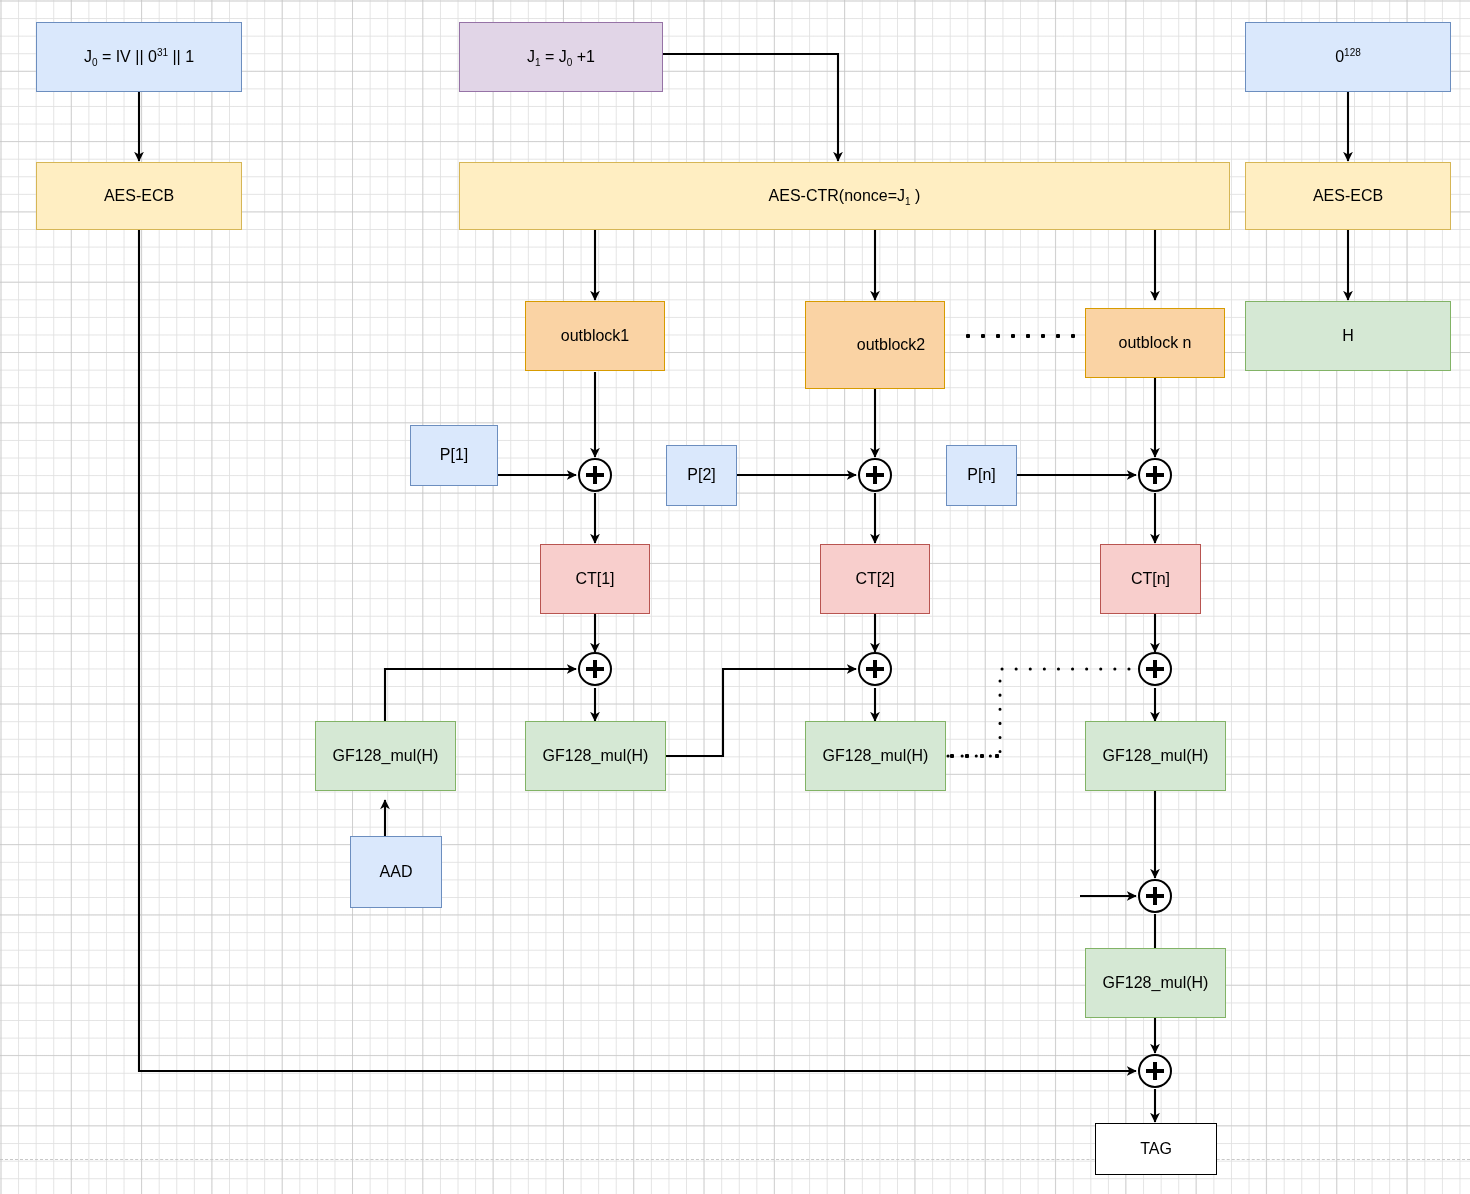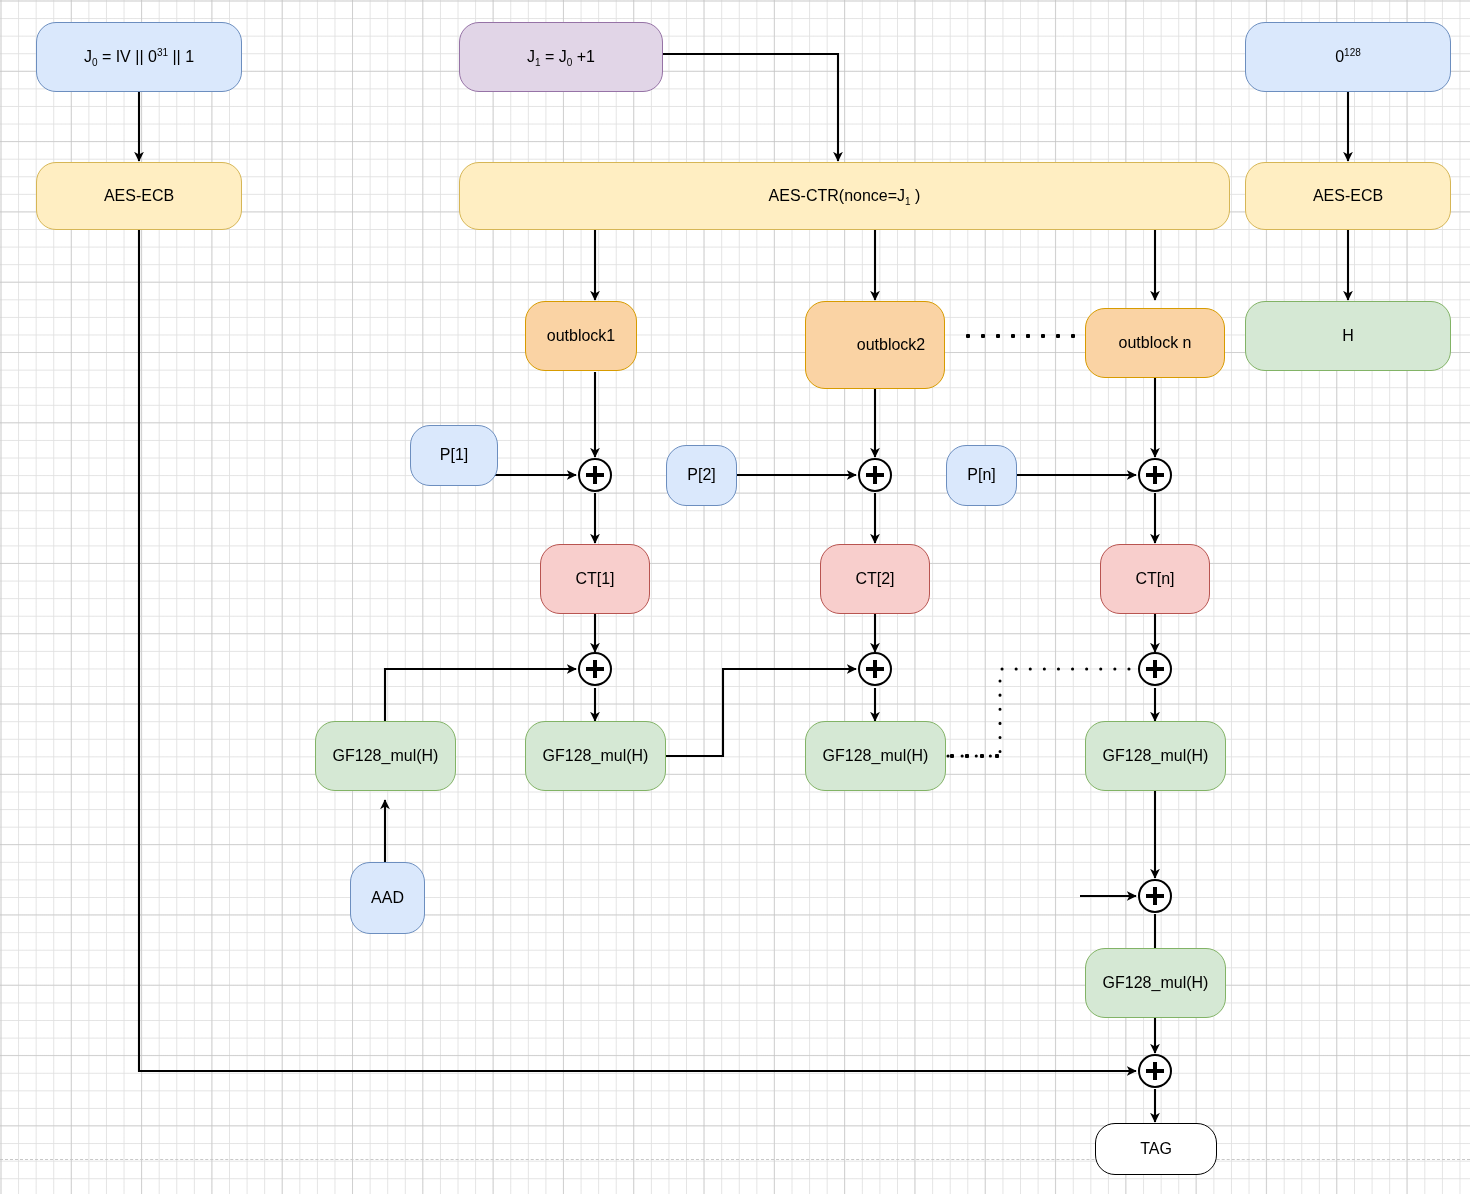--- a/index.html
+++ b/index.html
@@ -25,21 +25,20 @@
   .node{
     position:absolute;
     box-sizing:border-box;
     display:flex;align-items:center;justify-content:center;
     text-align:center;
     font-size:16px;
     color:#000000;
     line-height:1.15;
     border-width:1.6px;border-style:solid;
     z-index:2;
-    border-radius:20px;
   }
   .n-blue  {background:#dae8fc;border-color:#6c8ebf;}
   .n-purple{background:#e1d5e7;border-color:#9673a6;justify-content:center;}
   .n-yellow{background:#ffeec2;border-color:#d6b656;}
   .n-orange{background:#fad3a4;border-color:#d79b00;}
   .n-red   {background:#f8cecc;border-color:#b85450;}
   .n-green {background:#d5e8d4;border-color:#82b366;}
   .n-white {background:#ffffff;border-color:#000000;}
   .node sup{font-size:10px;vertical-align:super;line-height:0;}
   .node sub{font-size:10px;vertical-align:sub;line-height:0;}
@@ -152,21 +151,21 @@
   </div>
 
   <div class="node n-yellow" style="left:1245px;top:162px; width:206px; height:68px;">
     <span>AES-ECB</span>
   </div>
 
   <div class="node n-green" style="left:1245px;top:301px; width:206px; height:70px;">
     <span>H</span>
   </div>
 
-  <div class="node n-orange" style="left:525px; top:301px; width:112px; height:70px;">
+  <div class="node n-orange" style="left:525px; top:301px; width:140px; height:70px;">
     <span>outblock1</span>
   </div>
   <div class="node n-orange" style="left:805px; top:301px; width:140px; height:88px;padding-left:32px;">
     <span>outblock2</span>
   </div>
   <div class="node n-orange" style="left:1085px;top:308px; width:140px; height:70px;">
     <span>outblock n</span>
   </div>
 
   <div class="dotrow" style="left:966px; top:334px;">
@@ -193,21 +192,21 @@
   <div class="xor" style="left:578px; top:458px;"></div>
   <div class="xor" style="left:858px; top:458px;"></div>
   <div class="xor" style="left:1138px;top:458px;"></div>
 
   <div class="node n-red" style="left:540px; top:544px; width:110px; height:70px;">
     <span>CT[1]</span>
   </div>
   <div class="node n-red" style="left:820px; top:544px; width:110px; height:70px;">
     <span>CT[2]</span>
   </div>
-  <div class="node n-red" style="left:1100px;top:544px; width:110px; height:70px;">
+  <div class="node n-red" style="left:1100px;top:544px; width:101px; height:70px;">
     <span>CT[n]</span>
   </div>
 
   <div class="xor" style="left:578px; top:652px;"></div>
   <div class="xor" style="left:858px; top:652px;"></div>
   <div class="xor" style="left:1138px;top:652px;"></div>
 
   <div class="node n-green" style="left:315px; top:721px; width:141px; height:70px;">
     <span>GF128_mul(H)</span>
   </div>
@@ -221,21 +220,21 @@
     <span>GF128_mul(H)</span>
   </div>
 
   <div class="dotrow" style="left:950px; top:754px;">
     <i></i>
       <i></i>
       <i></i>
       <i></i>
   </div>
 
-  <div class="node n-blue" style="left:350px; top:862px; width:75px; height:72px;">
+  <div class="node n-blue" style="left:350px; top:836px; width:92px; height:72px;">
     <span>AAD</span>
   </div>
 
 
   <div class="xor" style="left:1138px;top:879px;"></div>
 
   <div class="node n-green" style="left:1085px;top:948px; width:141px; height:70px;">
     <span>GF128_mul(H)</span>
   </div>
 

